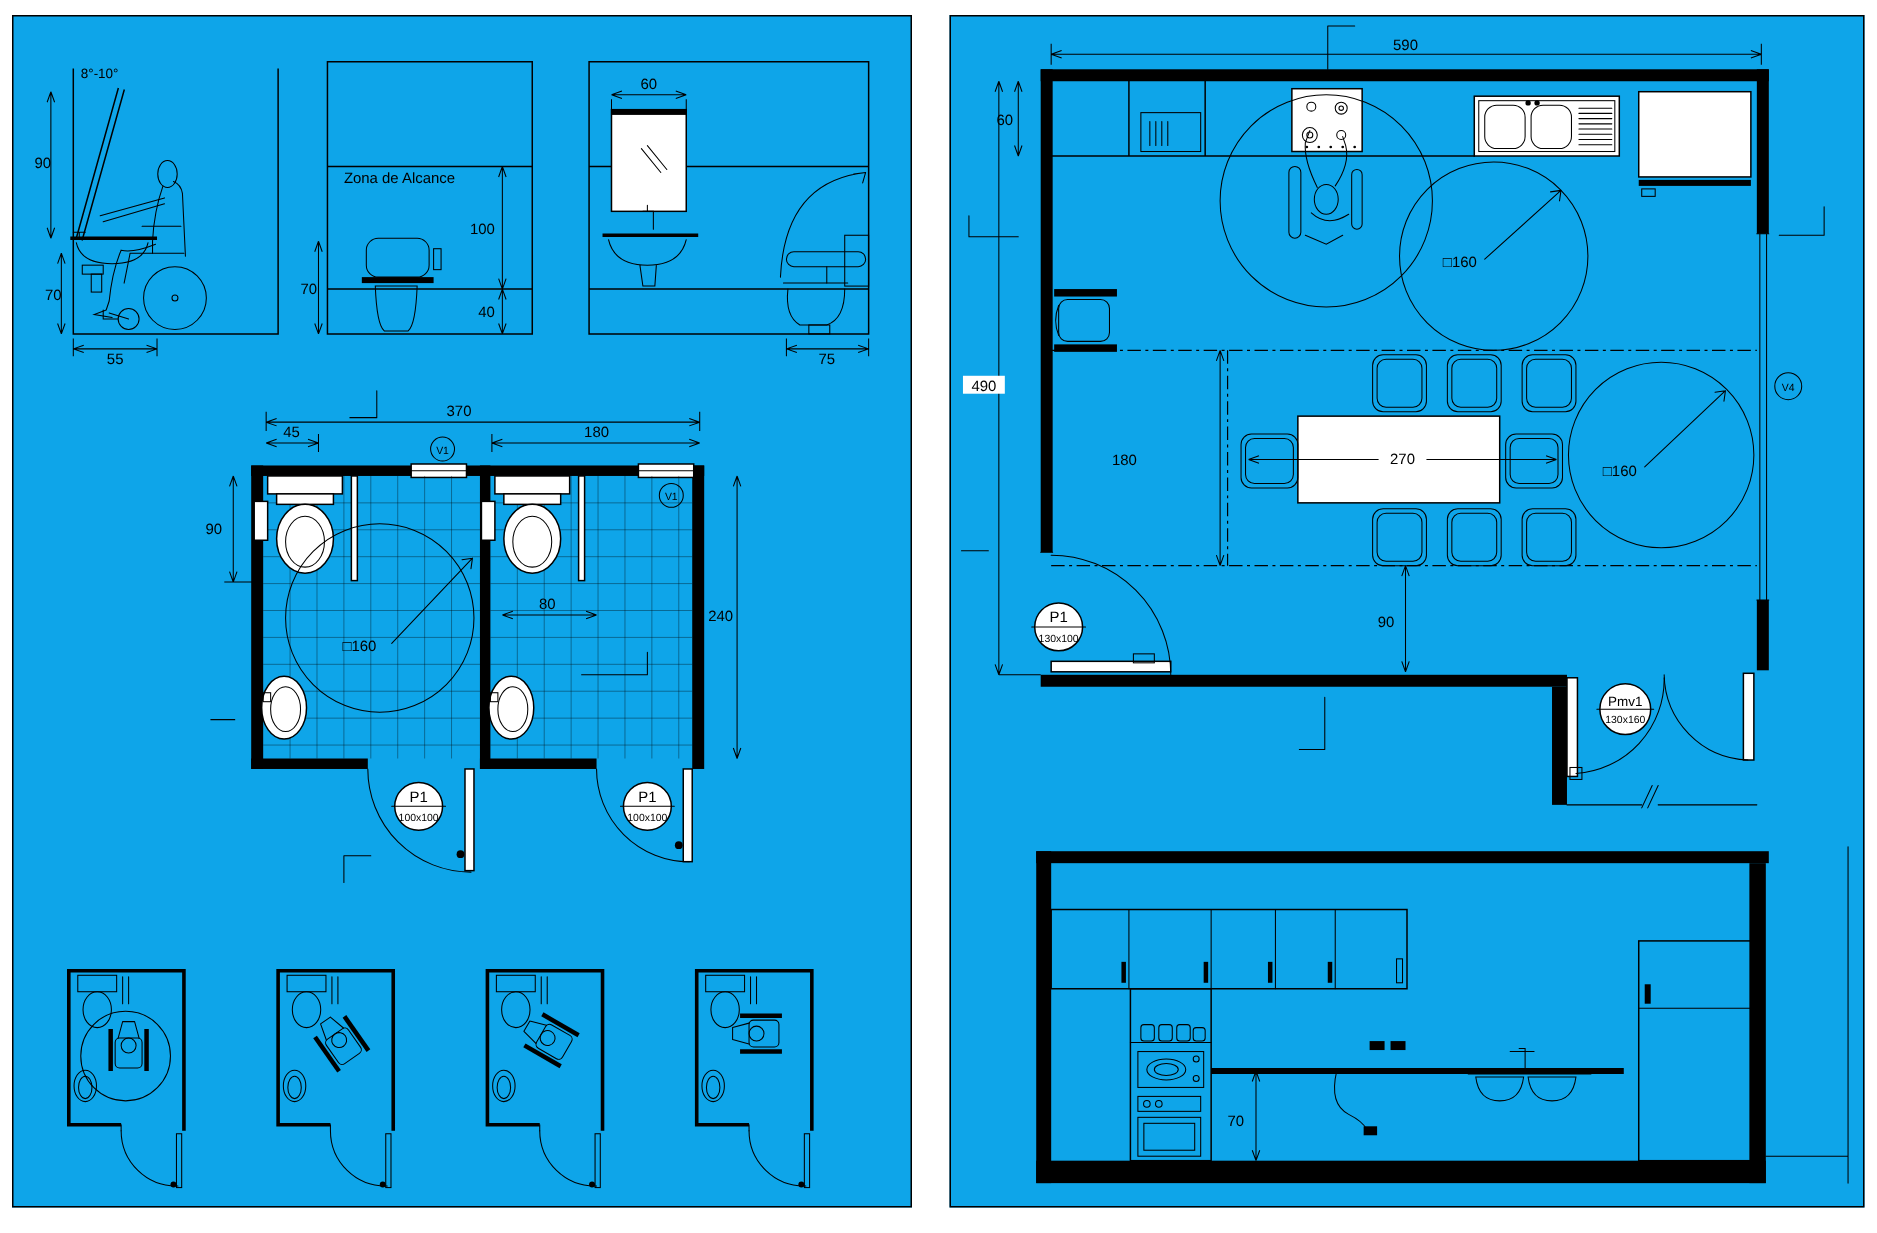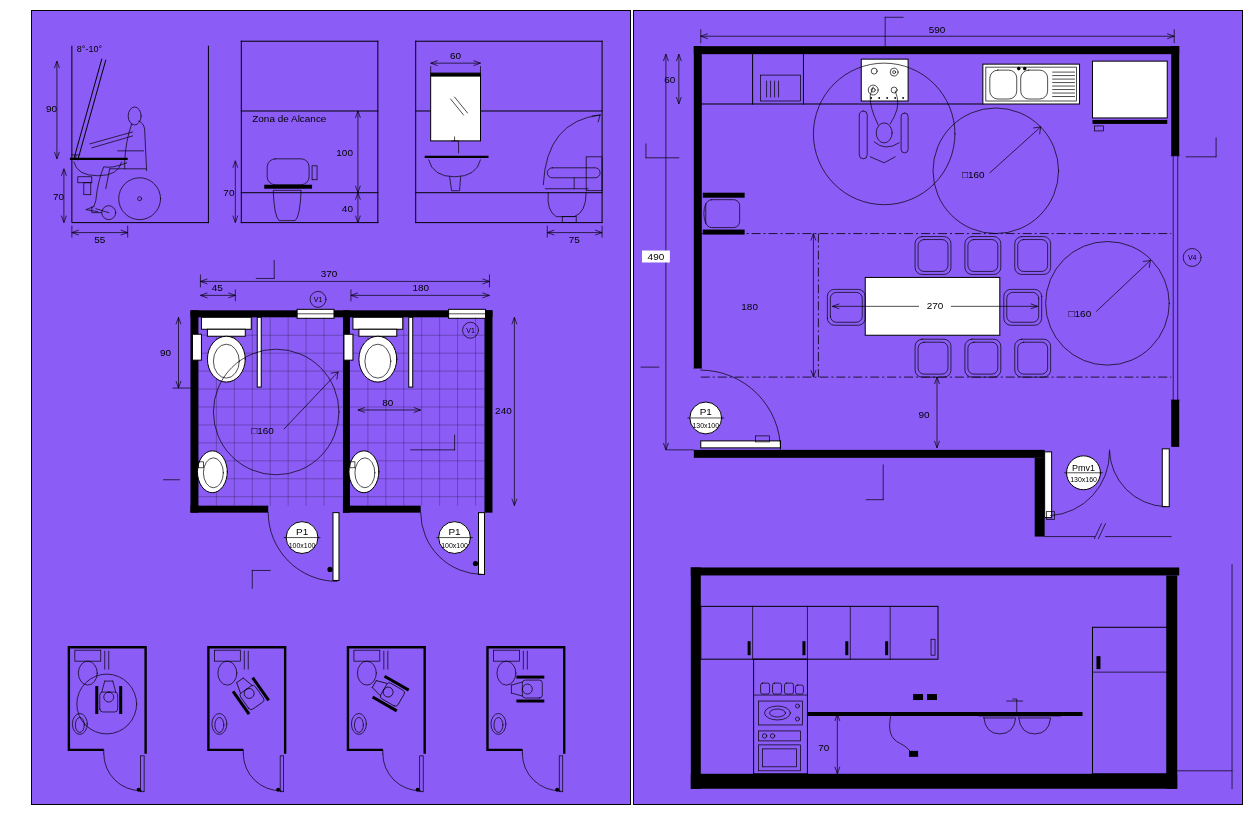--- a/index.html
+++ b/index.html
@@ -1,18 +1,18 @@
 <!DOCTYPE html>
 <html><head>
 <meta charset="utf-8">
 <style>
   html,body{margin:0;padding:0;background:#fff;}
   body{width:1251px;height:822px;position:relative;font-family:"Liberation Sans","DejaVu Sans",sans-serif;}
-  .sheet{position:absolute;background:#8b5cf6;border:1.5px solid #000;box-sizing:border-box;}
-  #sheet-left{left:8px;top:10px;width:600px;height:795px;margin-left:23px;}
+  .sheet{position:absolute;background:#0ea5e9;border:1.5px solid #000;box-sizing:border-box;}
+  #sheet-left{left:8px;top:10px;width:600px;height:795px;}
   #sheet-right{left:633px;top:10px;width:610px;height:795px;}
   svg{display:block;width:100%;height:100%;}
   .ln{stroke:#000;stroke-width:1;fill:none;stroke-linecap:square;}
   .t{stroke:#000;stroke-width:.7;fill:none;stroke-linecap:round;}
   .th{stroke:#000;stroke-width:2.4;fill:none;}
   .dim{stroke:#000;stroke-width:.7;fill:none;}
   .dash{stroke:#000;stroke-width:.8;fill:none;stroke-dasharray:9 3 2 3;}
   .wall{fill:#000;stroke:none;}
   .wh{fill:#fff;}
   .grid{stroke:#000;stroke-width:.35;fill:none;opacity:.7;}

